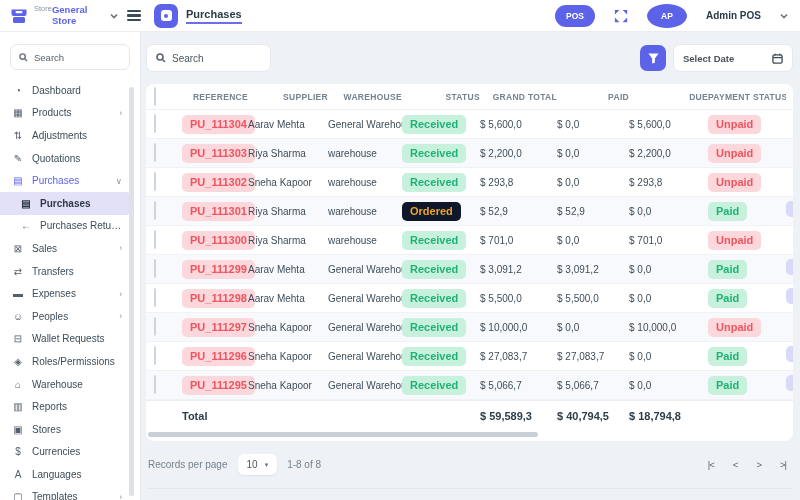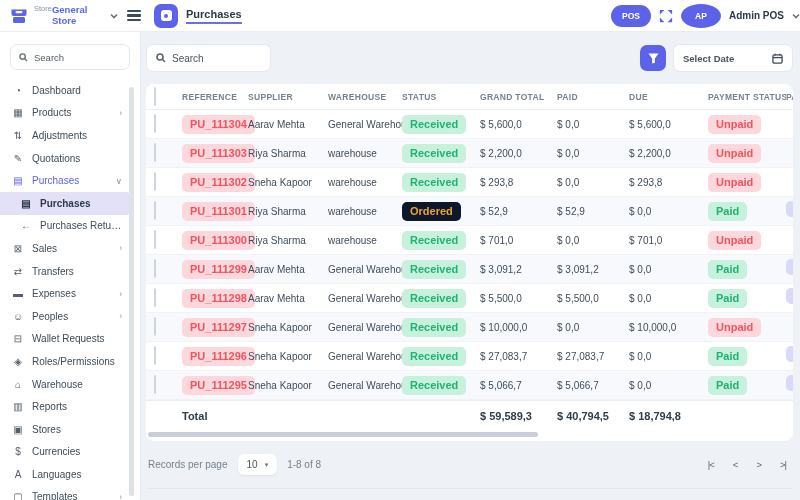--- a/index.html
+++ b/index.html
@@ -14,21 +14,21 @@
   .store-label { font-size:7.5px; color:#8a949e; }
   .store-name { font-size:9.5px; color:#5d63e9; font-weight:700; }
   .sm-chev { width:8px; height:8px; stroke:#6a737d; fill:none; stroke-width:1.6; flex:0 0 8px; }
   .hamburger { display:flex; flex-direction:column; gap:2.5px; margin-left:4px; cursor:pointer; }
   .hamburger i { display:block; width:14px; height:2.2px; background:#3c4b57; border-radius:1px; }
   .tab { display:flex; align-items:center; gap:8px; margin-left:13px; }
   .tab-icon { width:24px; height:24px; border-radius:7px; background:#5d63e9; display:flex; align-items:center; justify-content:center; }
   .tab-icon .sq { width:11px; height:11px; background:#fff; border-radius:3px; display:flex; align-items:center; justify-content:center; }
   .tab-icon .dot { width:4px; height:4px; background:#5d63e9; border-radius:2px; }
   .tab-label { font-size:11px; font-weight:700; color:#2c3a46; border-bottom:2px solid #6b70e8; padding-bottom:2px; }
-  .topbar-right { margin-left:auto; display:flex; align-items:center; gap:8px; }
+  .topbar-right { margin-left:auto; display:flex; align-items:center; gap:19px; padding-right:12px; }
   .pos-btn { background:#5d63e9; color:#fff; font-size:8.5px; font-weight:700; padding:6px 11px; border-radius:999px; border:none; cursor:pointer; }
   .apps-svg { width:14px; height:14px; fill:#5d63e9; cursor:pointer; }
   .avatar { width:40px; height:24px; border-radius:50%; background:#5d63e9; color:#fff; font-size:8.5px; font-weight:700; display:flex; align-items:center; justify-content:center; }
   .user-name { font-size:10px; font-weight:600; color:#2c3a46; }
 
   
   .layout { display:flex; height:468px; }
 
   
   .sidebar { width:141px; flex:0 0 141px; background:#fff; border-right:1px solid #e7ebf0; padding-top:12px; position:relative; }
@@ -59,21 +59,21 @@
   .date-box { width:120px; height:28px; background:#fff; border:1px solid #e4e9ef; border-radius:7px; display:flex; align-items:center; padding:0 9px; gap:8px; }
   .date-box input { border:none; outline:none; width:100%; font-size:9.5px; font-weight:700; font-family:inherit; color:#49525c; background:transparent; }
   .date-box input::placeholder { color:#49525c; }
   .date-box svg { width:11px; height:11px; stroke:#3c4b57; fill:none; stroke-width:1.4; flex:0 0 11px; }
   .create-btn { height:28px; background:#5d63e9; color:#fff; border:none; border-radius:7px; font-size:10px; font-weight:700; font-family:inherit; padding:0 14px; cursor:pointer; }
 
   
   .card { background:#fff; border-radius:8px; margin:12px 7px 0 0; overflow:hidden; }
   .tr { display:grid; grid-template-columns:28px 66px 80px 74px 78px 77px 72px 79px 78px 62px; align-items:center; padding-left:8px; width:710px; }
   .thead { height:26px; border-bottom:1px solid #edf0f4; }
-  .th { font-size:8.5px; font-weight:700; letter-spacing:0.3px; color:#76828e; white-space:nowrap; overflow:hidden; }
+  .th { font-size:8.5px; font-weight:700; letter-spacing:0.3px; color:#76828e; white-space:nowrap; overflow:hidden;text-align:right; }
   .row { height:29px; border-bottom:1px solid #f0f2f6; }
   .row:nth-child(even) { background:#f8f9fc; }
   .cb { width:13px; height:13px; border:1.5px solid #ccd4dc; border-radius:3.5px; background:#fff; cursor:pointer; }
   .cell { font-size:10px; color:#3f4d59; white-space:nowrap; overflow:hidden; text-overflow:clip; padding-right:6px; }
   .pill { display:inline-block; font-size:11px; font-weight:700; padding:3.5px 8px; border-radius:5px; white-space:nowrap; }
   .pill.red { background:#fcd7db; color:#f0545f; }
   .pill.green { background:#c8f1dd; color:#1fb273; }
   .pill.amber { background:#0f172a; color:#eda52f; }
   .pill.lavender { background:#d8daf8; color:#d8daf8; width:26px; height:16px; padding:0; }
   .pillwrap { white-space:nowrap; }

